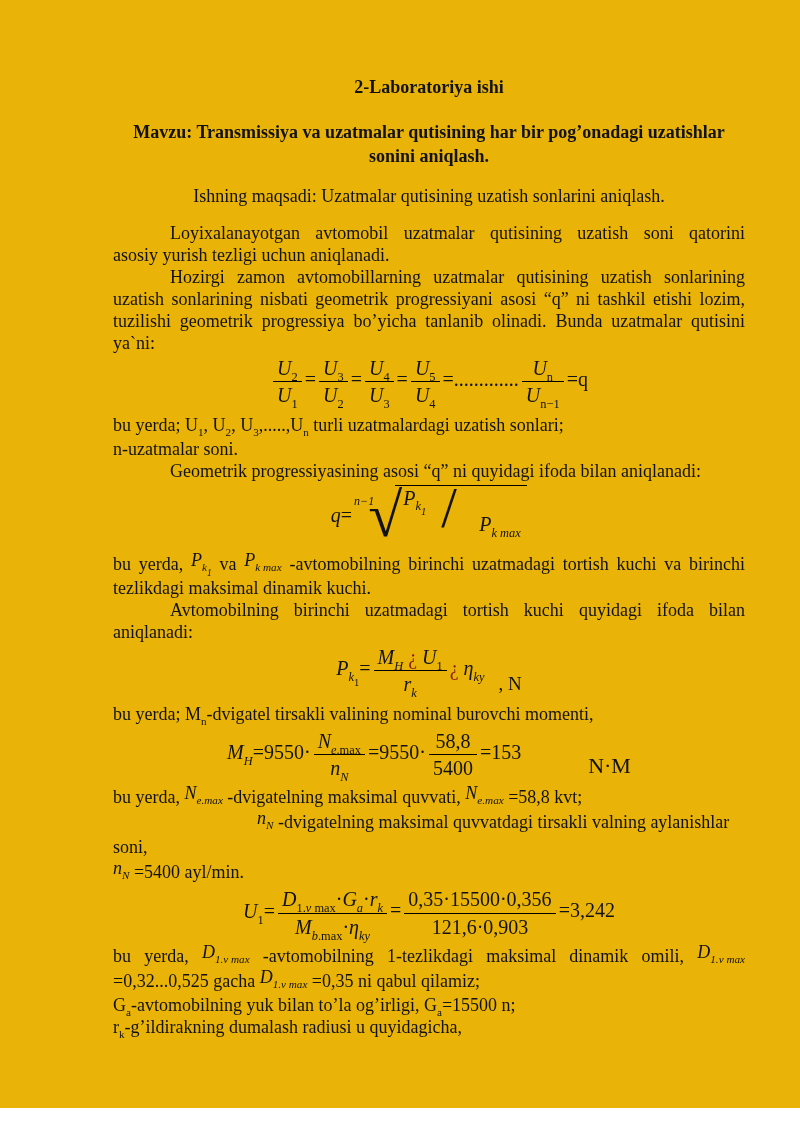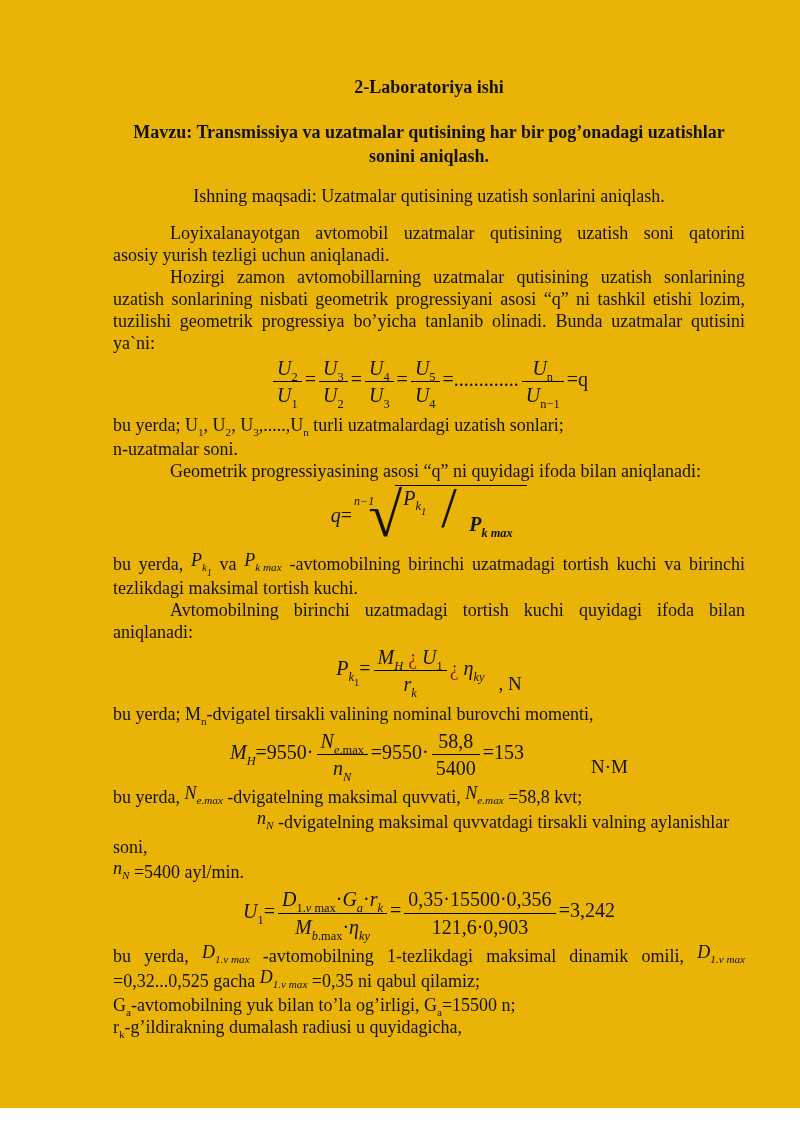--- a/index.html
+++ b/index.html
@@ -22,30 +22,30 @@
   i{font-style:italic;}
   sub{font-size:0.62em;vertical-align:-0.45em;line-height:0;}
   sub sub{font-size:0.85em;vertical-align:-0.5em;}
   .m{display:inline-block;font-style:italic;transform:translateY(-4px);line-height:1;}
   .formula{text-align:center;font-size:20px;margin:3px 0 6px;line-height:22px;}
   .frac{display:inline-block;vertical-align:middle;text-align:center;margin:0 3px;line-height:1.12;}
   .fnum{display:block;padding:0 4px 2px;}
   .fden{display:block;border-top:1.4px solid #000;padding:2px 4px 0;}
   .red{color:#8b1d1d;}
   .unit{display:inline-block;transform:translateY(15px);margin-left:14px;font-size:19px;}
-  .unit2{display:inline-block;transform:translateY(14px);margin-left:67px;font-size:19px;}
+  .unit2{display:inline-block;transform:translateY(14px);margin-left:67px;font-size:22px;}
   
   .f2wrap{display:inline-flex;align-items:center;}
   .f2lhs{font-size:20px;margin-right:2px;}
   .ridx{font-size:12px;font-style:italic;transform:translateY(-14px);margin-right:-6px;}
   .rsign{font-size:62px;line-height:58px;font-weight:300;}
   .rbody{display:inline-block;position:relative;width:132px;height:60px;border-top:1.7px solid #000;margin-left:-7px;}
   .dfu{position:absolute;left:8px;top:1px;font-style:italic;}
   .dslash{position:absolute;left:46px;top:-8px;font-size:56px;line-height:60px;}
-  .dfl{position:absolute;left:74px;top:27px;font-style:italic;font-weight:bold;}
+  .dfl{position:absolute;left:84px;top:27px;font-style:italic;}
 </style>
 </head>
 <body>
 
 <div class="page">
 
   <div class="title">2-Laboratoriya ishi</div>
 
   <div class="heading">Mavzu: Transmissiya va uzatmalar qutisining har bir pog’onadagi uzatishlar sonini aniqlash.</div>
 
@@ -74,21 +74,21 @@
       <span class="rsign">√</span>
       <span class="rbody">
         <span class="dfu"><i>P</i><sub><i>k</i><sub>1</sub></sub></span>
         <span class="dslash">/</span>
         <span class="dfl"><i>P</i><sub><i>k</i> max</sub></span>
       </span>
     </span>
   </div>
 
   <div class="jline mrow">bu yerda, <span class="m"><i>P</i><sub><i>k</i><sub>1</sub></sub></span> va  <span class="m"><i>P</i><sub><i>k</i> max</sub></span> -avtomobilning birinchi uzatmadagi tortish kuchi va birinchi</div>
-  <div class="line">tezlikdagi maksimal tortish kuchi.</div>
+  <div class="line">tezlikdagi maksimal dinamik kuchi.</div>
   <div class="jline indent">Avtomobilning birinchi uzatmadagi tortish kuchi quyidagi ifoda bilan</div>
   <div class="line">aniqlanadi:</div>
 
   <div class="formula">
     <span><i>P</i><sub><i>k</i><sub>1</sub></sub>=</span><span class="frac"><span class="fnum"><i>M</i><sub><i>H</i></sub> <span class="red" style="color: rgb(139, 29, 29);">¿</span> <i>U</i><sub>1</sub></span><span class="fden"><i>r</i><sub><i>k</i></sub></span></span><span><span class="red" style="color: rgb(139, 29, 29);">¿</span> <i>η</i><sub><i>ky</i></sub></span><span class="unit">,   N</span>
   </div>
 
   <div class="line mrow">bu  yerda; M<sub>n</sub>-dvigatel tirsakli valining nominal burovchi momenti,</div>
 
   <div class="formula">

